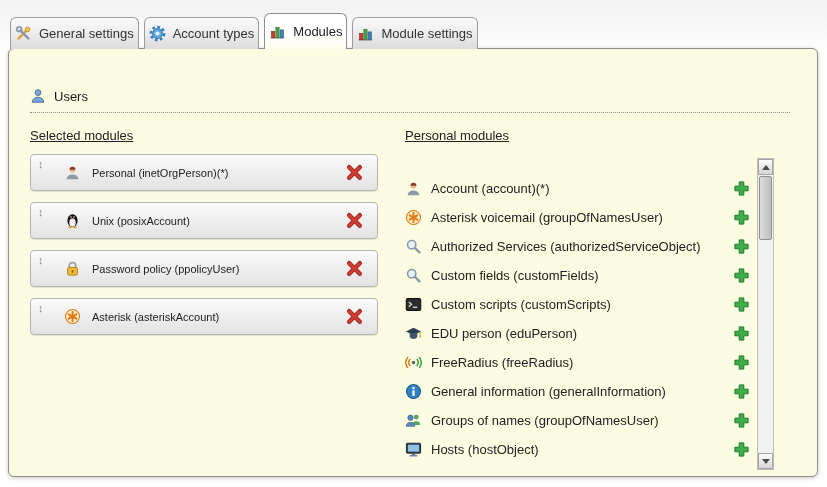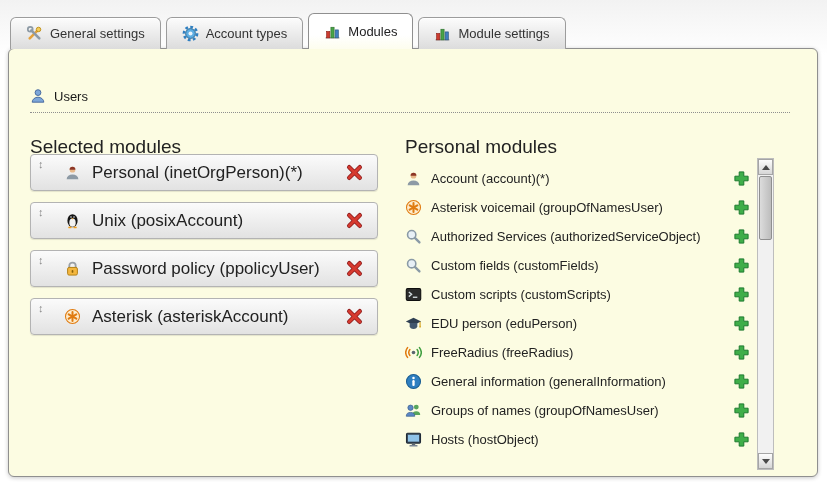--- a/index.html
+++ b/index.html
@@ -4,60 +4,60 @@
 <style>
   * { margin:0; padding:0; box-sizing:border-box; }
   html,body { background:#ffffff; }
   body { font-family:"Liberation Sans", sans-serif; }
   .page { position:relative; width:827px; height:487px; overflow:hidden;
           background:linear-gradient(#f2f2f2, #ffffff 55px); }
 
   
   .tabbar { position:absolute; left:10px; top:13px; height:36px;
             display:flex; align-items:flex-end; gap:5px; z-index:3; }
-  .tab { display:flex; align-items:center; gap:7px; height:32px; padding:0 15px;
+  .tab { display:flex; align-items:center; gap:7px; height:32px; padding:0 4px;
          border:1px solid #9c9c9c; border-bottom:none; border-radius:6px 6px 0 0;
          background:linear-gradient(#fcfcfc,#dcdcdc);
          font-size:13px; color:#333; cursor:pointer; white-space:nowrap;
          box-shadow: inset 0 1px 0 #ffffff; }
   .tab.active { height:36px; border-color:#8f8f8f;
                 background:linear-gradient(#ffffff 60%, #fdfdee); color:#222; }
   .tab .ticn { display:inline-flex; width:17px; height:17px; }
 
   
   .content { position:absolute; left:8px; top:48px; width:810px; height:429px;
              background:#fcfce2; border:1px solid #8f8f8f; border-radius:6px;
              box-shadow:0 1px 4px rgba(0,0,0,.22); z-index:1; }
 
   .section-head { position:absolute; left:30px; top:88px; display:flex;
                   align-items:center; gap:8px; font-size:13px; font-weight:normal;
                   color:#1a1a1a; z-index:2; }
   .dotted-sep { position:absolute; left:30px; top:112px; width:760px;
                 border-top:1px dotted #8f8f8f; z-index:2; }
 
-  .col-head { position:absolute; top:136px; font-size:19px; color:#222; z-index:2; }
+  .col-head { position:absolute; top:128px; font-size:13px; color:#222; z-index:2;text-decoration:underline; }
   .col-head.sel { left:30px; }
   .col-head.avail { left:405px; }
 
   
   .sel-list { position:absolute; left:30px; top:154px; width:348px;
               display:flex; flex-direction:column; gap:11px; z-index:2; }
   .sel-item { height:37px; display:flex; align-items:center;
               border:1px solid #b3b3b3; border-radius:4px;
               background:linear-gradient(#fbfbfb,#e2e2e2);
               box-shadow:0 1px 1px rgba(0,0,0,.10);
               padding:0 14px 0 7px; cursor:move; }
   .drag { width:14px; color:#8a8a8a; font-size:11px; align-self:flex-start;
           padding-top:3px; cursor:ns-resize; }
   .sel-item .icn { display:inline-flex; width:17px; height:17px; margin-left:12px; }
-  .sel-item .lbl { margin-left:11px; font-size:17px; color:#222; flex:1; }
+  .sel-item .lbl { margin-left:11px; font-size:11px; color:#222; flex:1; }
   .del { display:inline-flex; width:17px; height:17px; cursor:pointer; }
 
   
-  .av-list { position:absolute; left:405px; top:164px; width:344px; z-index:2; }
+  .av-list { position:absolute; left:405px; top:174px; width:344px; z-index:2; }
   .av-item { height:29px; display:flex; align-items:center; }
   .av-item .icn { display:inline-flex; width:17px; height:17px; }
   .av-item .lbl { margin-left:9px; font-size:13px; color:#222; flex:1; }
   .add { display:inline-flex; width:15px; height:15px; cursor:pointer; }
 
   
   .scrollbar { position:absolute; left:757px; top:158px; width:17px; height:312px;
                background:#f1f1f1; border:1px solid #bdbdbd; z-index:2; }
   .sb-btn { position:absolute; left:0; width:15px; height:16px;
             background:linear-gradient(#fdfdfd,#d6d6d6); border:1px solid #a5a5a5;

